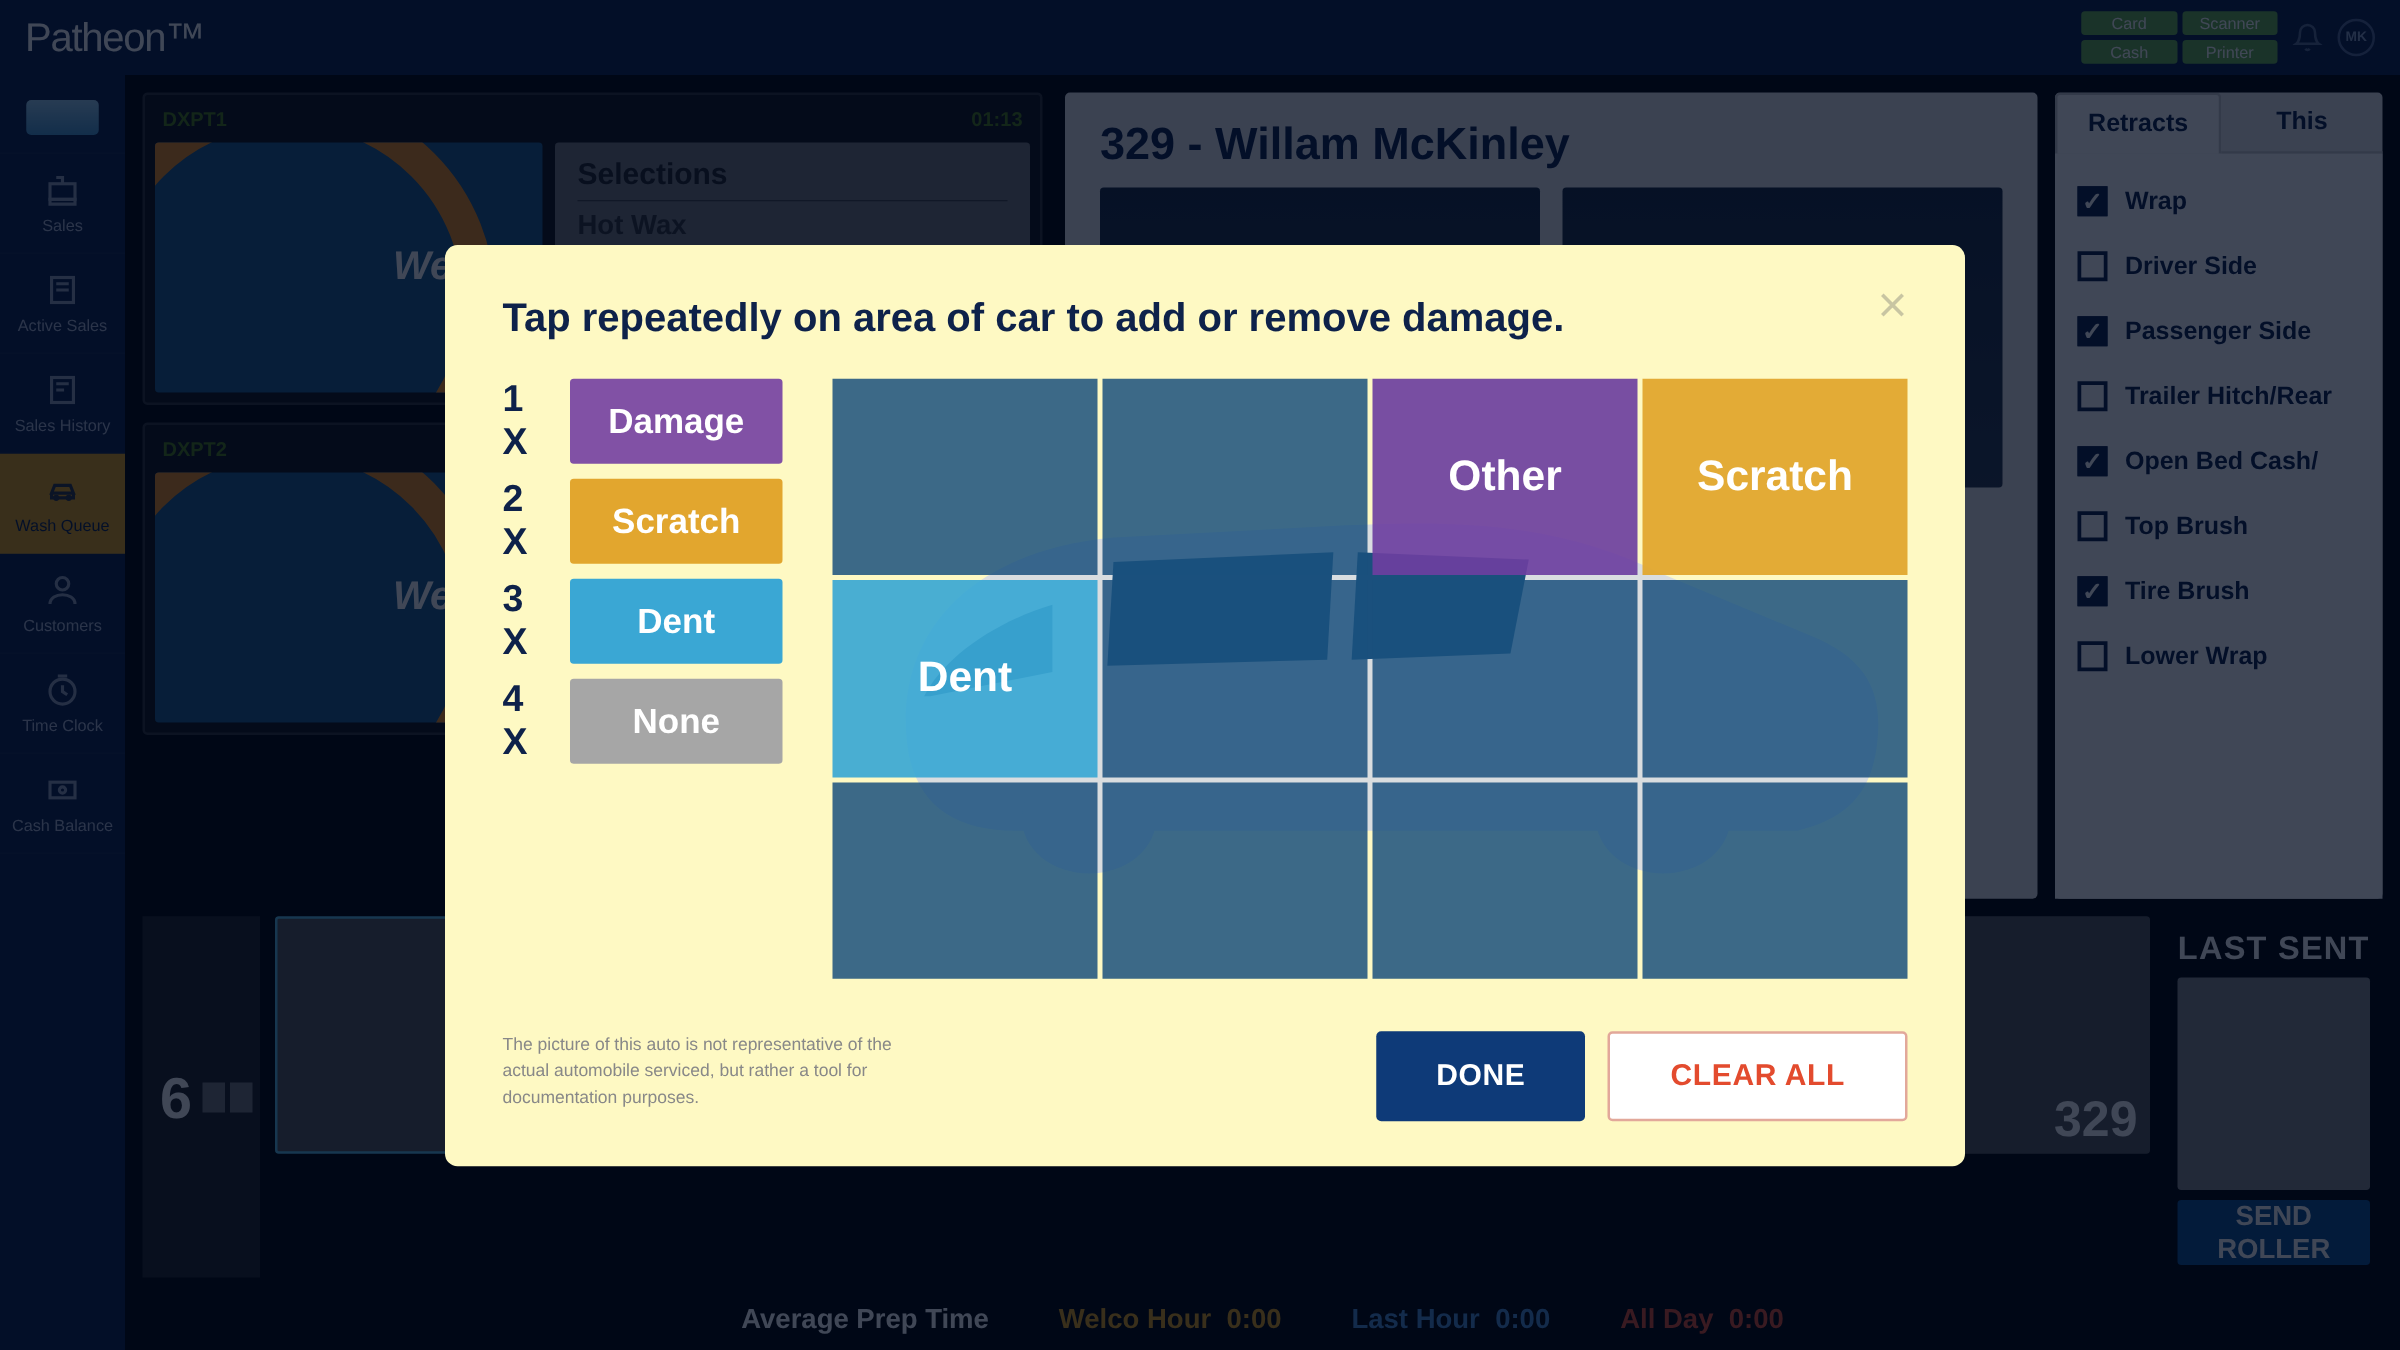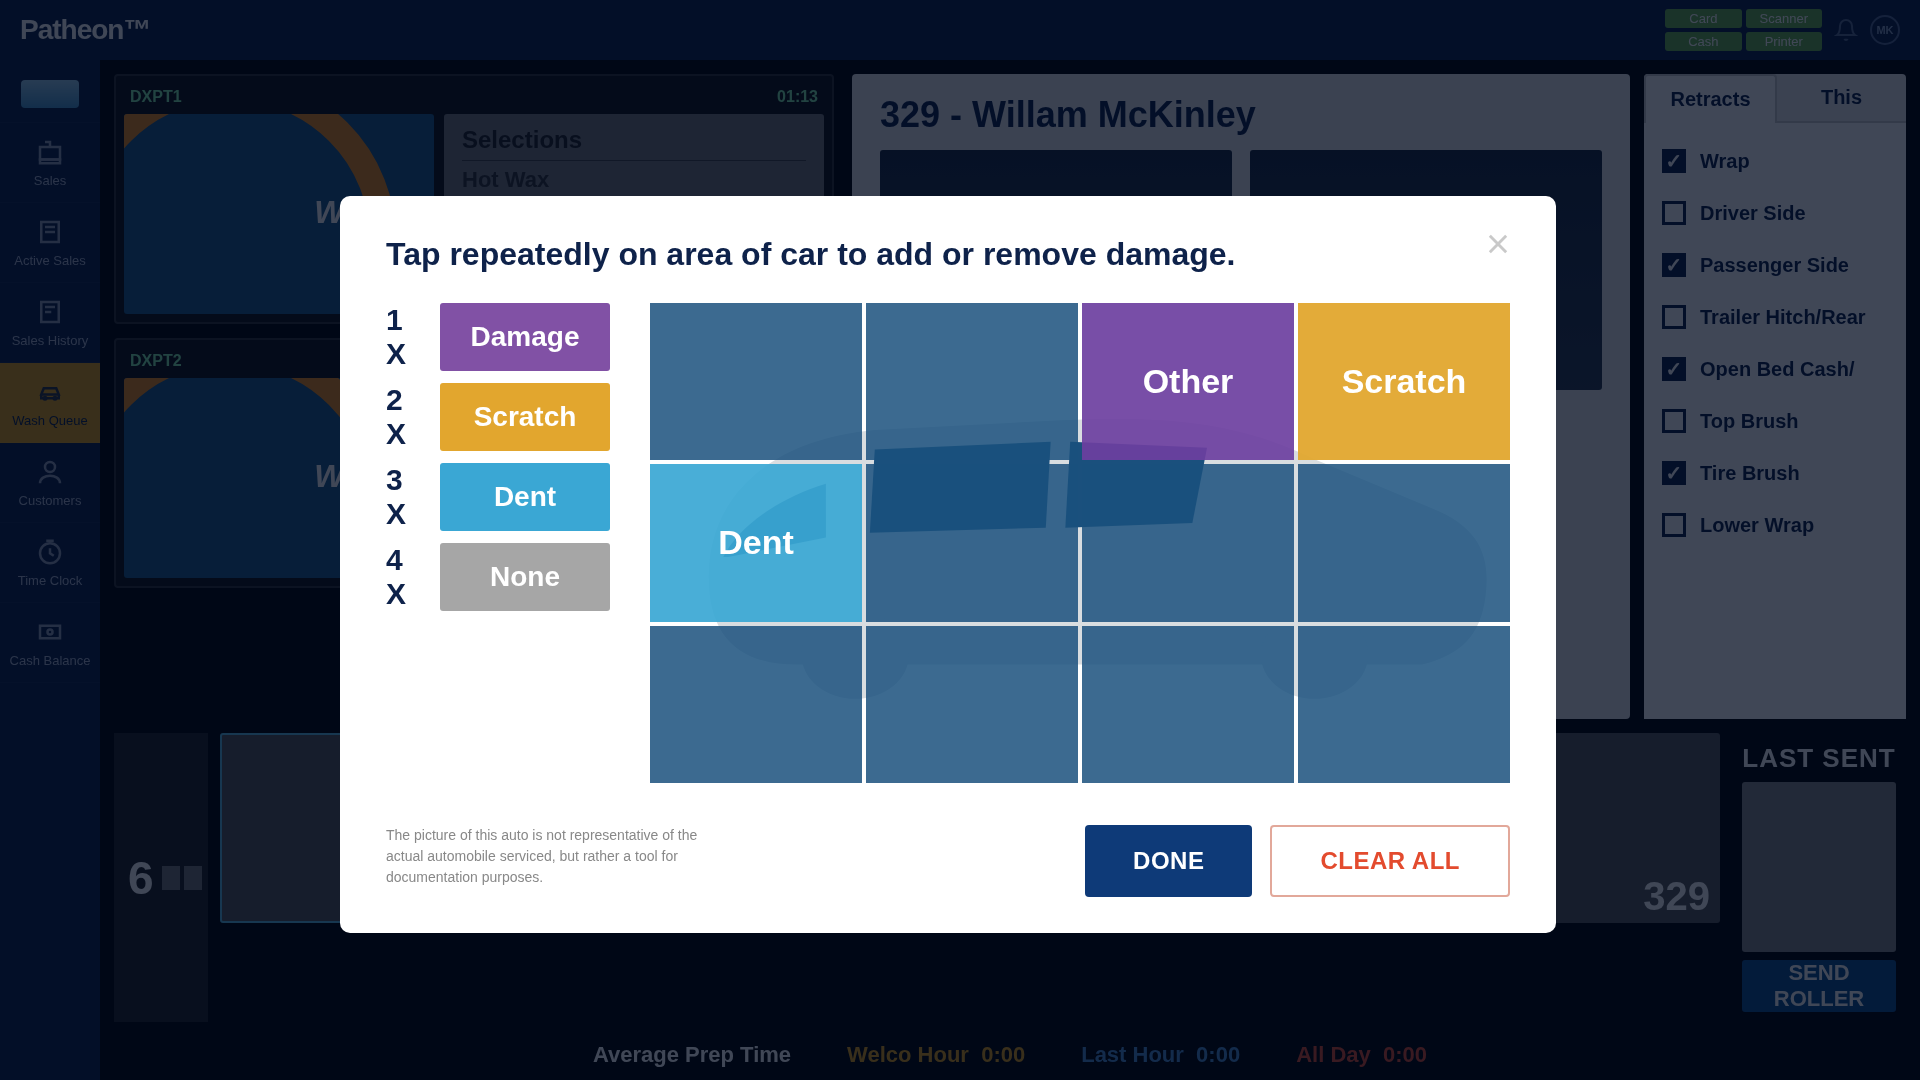--- a/index.html
+++ b/index.html
@@ -1,40 +1,40 @@
 <!DOCTYPE html>
 <html><head>
 <meta charset="utf-8">
 <style>
 * { margin: 0; padding: 0; box-sizing: border-box; font-family: -apple-system, BlinkMacSystemFont, 'Segoe UI', Arial, sans-serif; }
 body { width: 1920px; height: 1080px; background: #0a1838; overflow: hidden; position: relative; }
 
 
 .header { height: 60px; background: #0e224a; display: flex; align-items: center; padding: 0 20px; justify-content: space-between; }
-.logo { color: #fff; font-size: 28px; font-weight: 700; letter-spacing: -1px; }
+.logo { color: #fff; font-size: 32px; font-weight: 400; letter-spacing: -1px; }
 .header-right { display: flex; align-items: center; gap: 12px; }
 .badge-grid { display: grid; grid-template-columns: 1fr 1fr; gap: 4px; }
 .badge { background: #6ab04c; color: #fff; padding: 2px 14px; font-size: 13px; border-radius: 3px; text-align: center; }
 .bell-icon { width: 24px; height: 24px; opacity: .6; }
 .avatar { width: 30px; height: 30px; border: 2px solid #556a93; border-radius: 50%; display: flex; align-items: center; justify-content: center; color: #8a9ec0; font-size: 11px; font-weight: 600; }
 
 
 .sidebar { position: absolute; left: 0; top: 60px; width: 100px; height: calc(100% - 60px); background: #0e224a; display: flex; flex-direction: column; }
 .side-item { padding: 14px 4px; text-align: center; color: #aab4cc; font-size: 13px; border-bottom: 1px solid rgba(255,255,255,.04); }
 .side-item.active { background: #e19f14; color: #0e224a; }
 .side-item .si-icon { width: 30px; height: 30px; margin: 0 auto 6px; display: block; opacity: .85; }
 .side-item.first { padding-top: 20px; }
 .car-logo { width: 58px; height: 28px; background: linear-gradient(#9dd0f0,#4a9acf); border-radius: 4px; margin: 0 auto; position: relative; }
 
 
 .main { position: absolute; left: 100px; top: 60px; right: 0; bottom: 0; background: #000; display: flex; flex-direction: column; }
 .main-body { flex: 1; display: flex; gap: 18px; padding: 14px; }
 .left-col { width: 720px; display: flex; flex-direction: column; gap: 14px; }
 .panel { background: #111; border: 2px solid #333; border-radius: 4px; padding: 8px; }
-.panel-head { display: flex; justify-content: space-between; color: #86efac; font-weight: 700; padding: 4px 6px 8px; gap: 17px; }
+.panel-head { display: flex; justify-content: space-between; color: #4d7c0f; font-weight: 700; padding: 4px 6px 8px; gap: 17px; }
 .panel-row { display: flex; gap: 10px; }
 .welcome-tile { width: 310px; height: 200px; background: #1c5d8a; border-radius: 3px; position: relative; overflow: hidden; }
 .welcome-tile::before { content: ""; position: absolute; left: -60px; top: -40px; width: 280px; height: 280px; border: 26px solid #f08b1b; border-radius: 50%; background: transparent; }
 .welcome-text { position: absolute; right: 26px; top: 80px; color: #fff; font-style: italic; font-size: 32px; font-weight: 600; }
 .sel-tile { flex: 1; background: #777; border-radius: 3px; padding: 12px 18px; color: #111; }
 .sel-title { font-size: 24px; font-weight: 700; color: #222; border-bottom: 1px solid #444; padding-bottom: 6px; margin-bottom: 6px; }
 .sel-sub { font-size: 22px; font-weight: 600; color: #333; }
 
 
 .right-col { flex: 1; display: flex; gap: 14px; }
@@ -70,21 +70,21 @@
 .ft-label { font-size: 22px; font-weight: 600; }
 .ft-white { color: #fff; }
 .ft-orange { color: #e19f14; }
 .ft-blue { color: #4d8fd2; }
 .ft-red { color: #e34b2e; }
 
 
 .overlay { position: absolute; inset: 0; background: rgba(0,10,30,.75); }
 
 
-.modal { position: absolute; top: 196px; left: 340px; width: 1216px; background: #ffffff; border-radius: 10px; padding: 40px 46px 36px; }
+.modal { position: absolute; top: 196px; left: 356px; width: 1216px; background: #fef9c3; border-radius: 10px; padding: 40px 46px 36px; }
 .modal-close { position: absolute; top: 34px; right: 44px; width: 28px; height: 28px; opacity: .35; }
 .modal-title { font-size: 32px; font-weight: 700; color: #0e224a; margin-bottom: 30px; }
 .modal-body { display: flex; gap: 40px; }
 .legend { width: 224px; }
 .legend-row { display: flex; align-items: center; gap: 10px; margin-bottom: 12px; }
 .legend-x { font-size: 30px; font-weight: 800; color: #0e224a; width: 44px; }
 .legend-chip { flex: 1; text-align: center; padding: 18px 8px; font-size: 28px; font-weight: 800; color: #fff; border-radius: 3px; }
 .c-damage { background: #8151a5; }
 .c-scratch { background: #e2a62e; }
 .c-dent { background: #3aa7d4; }

